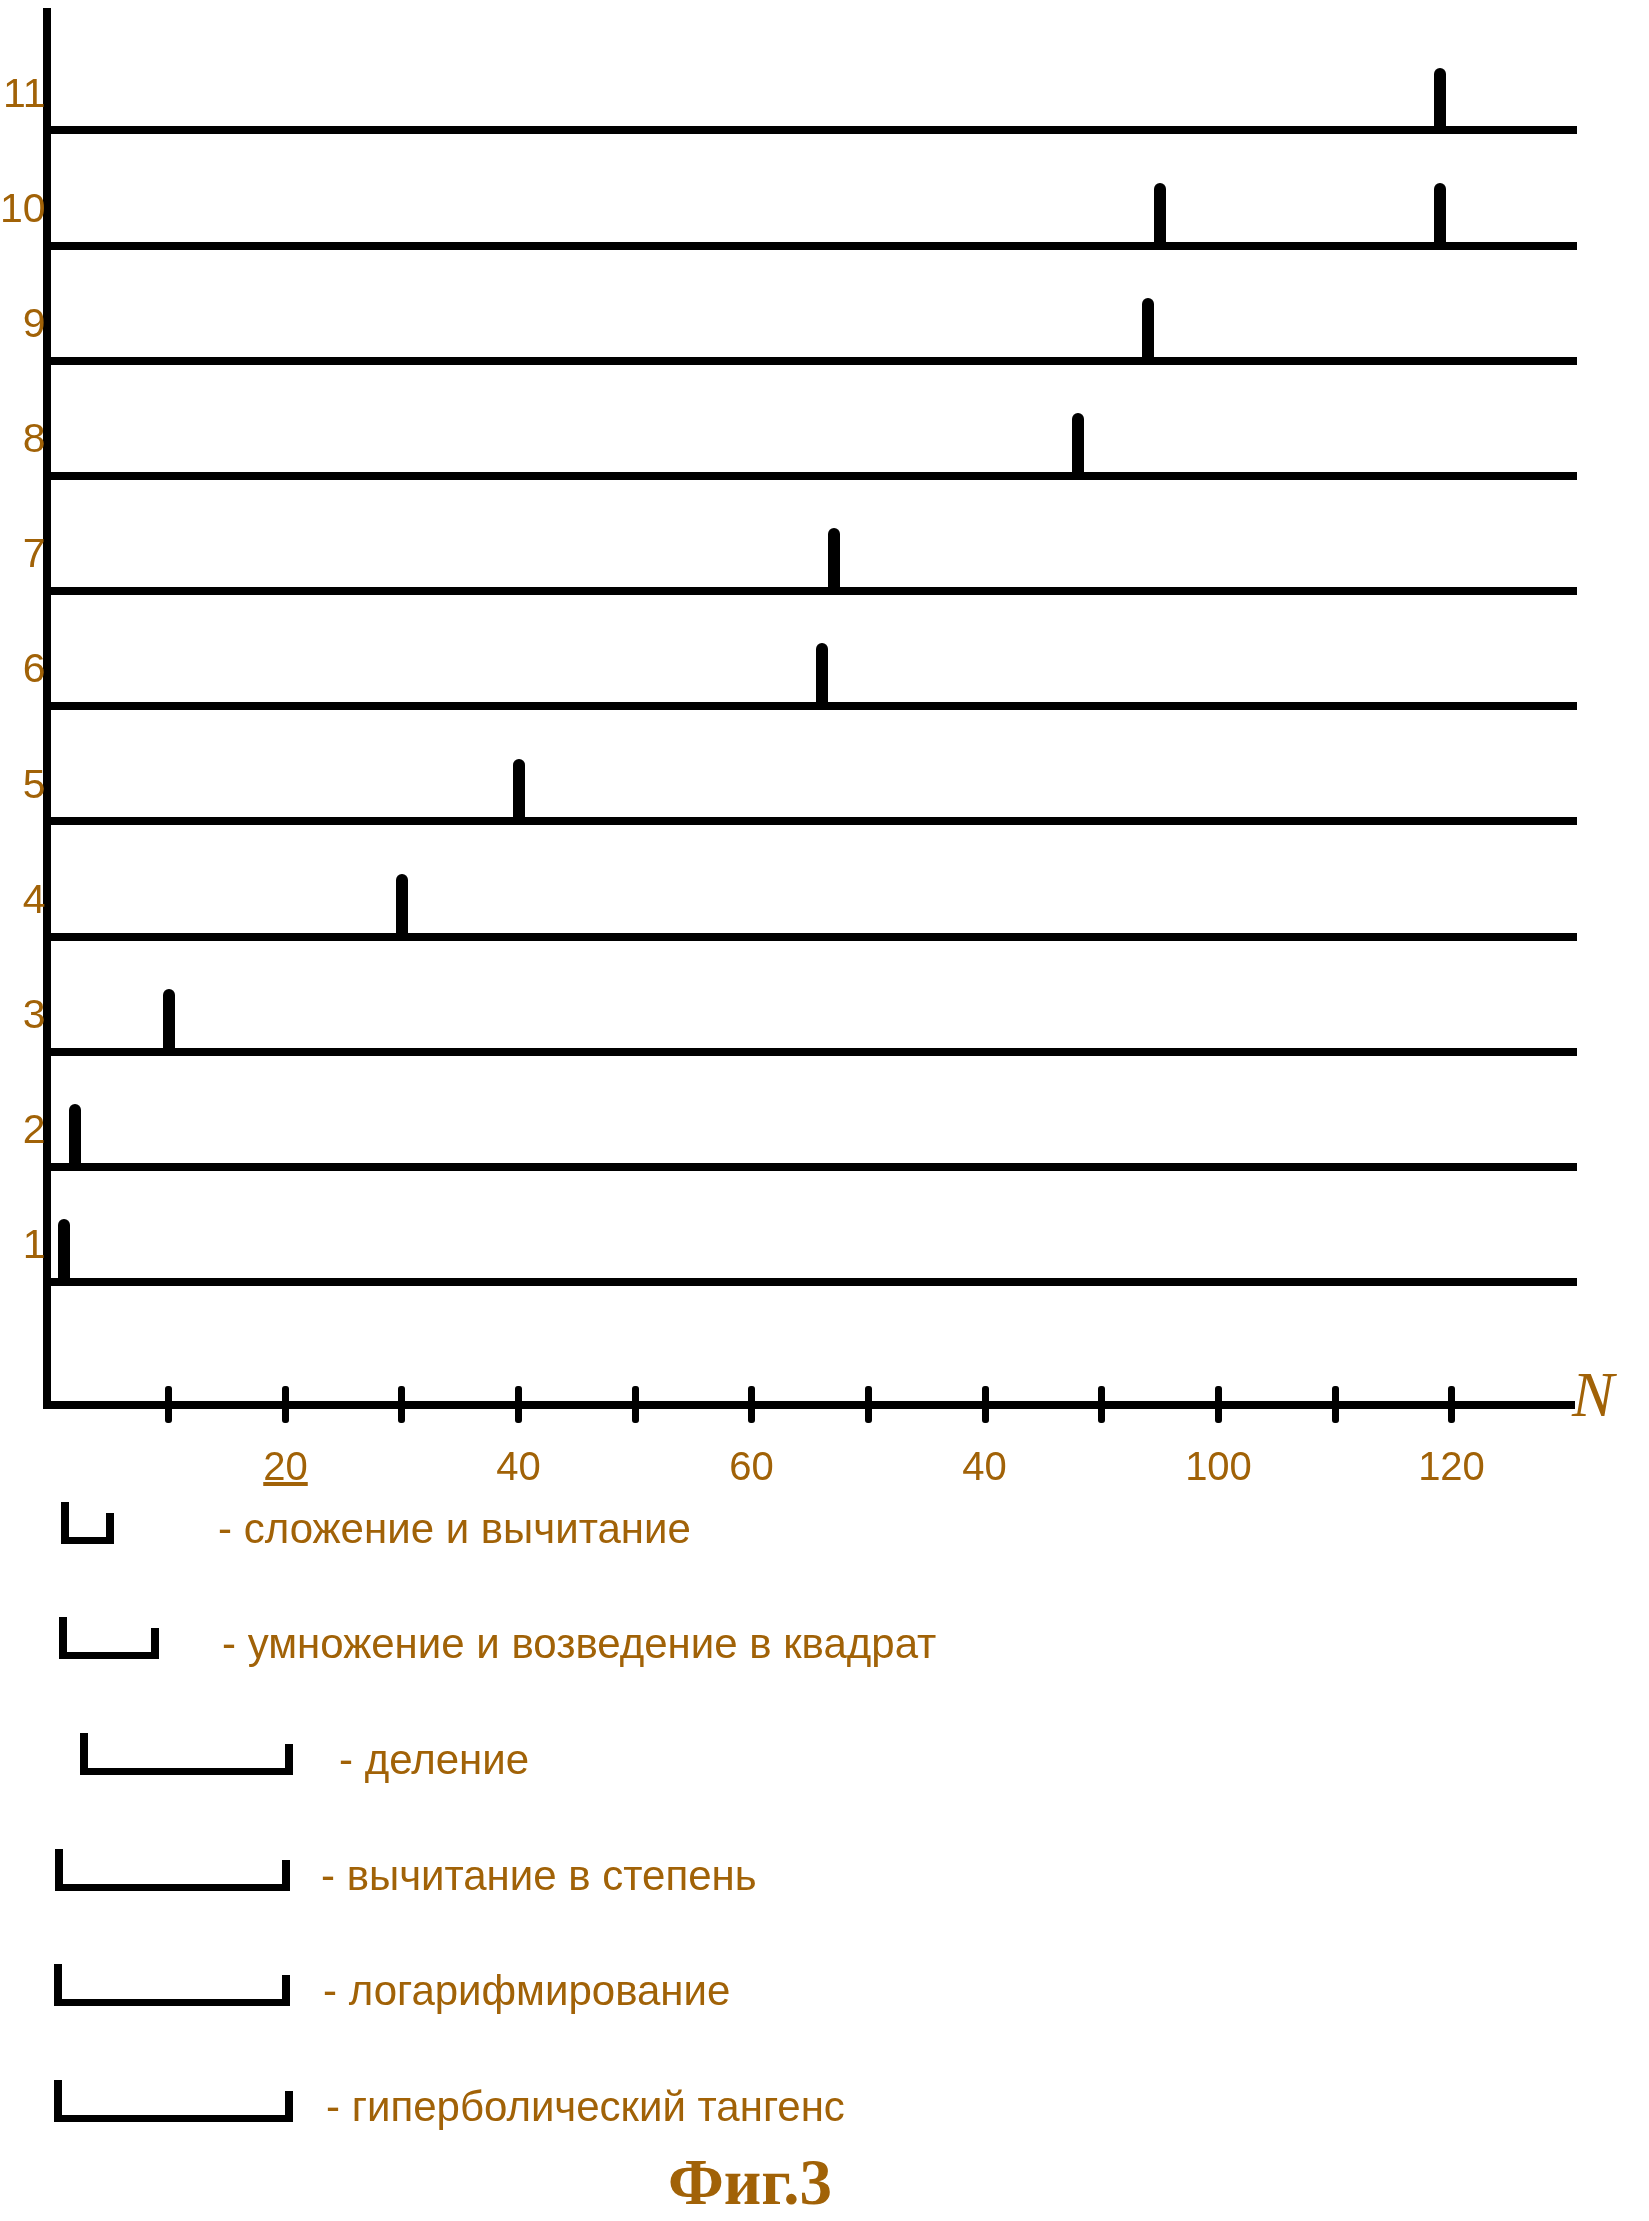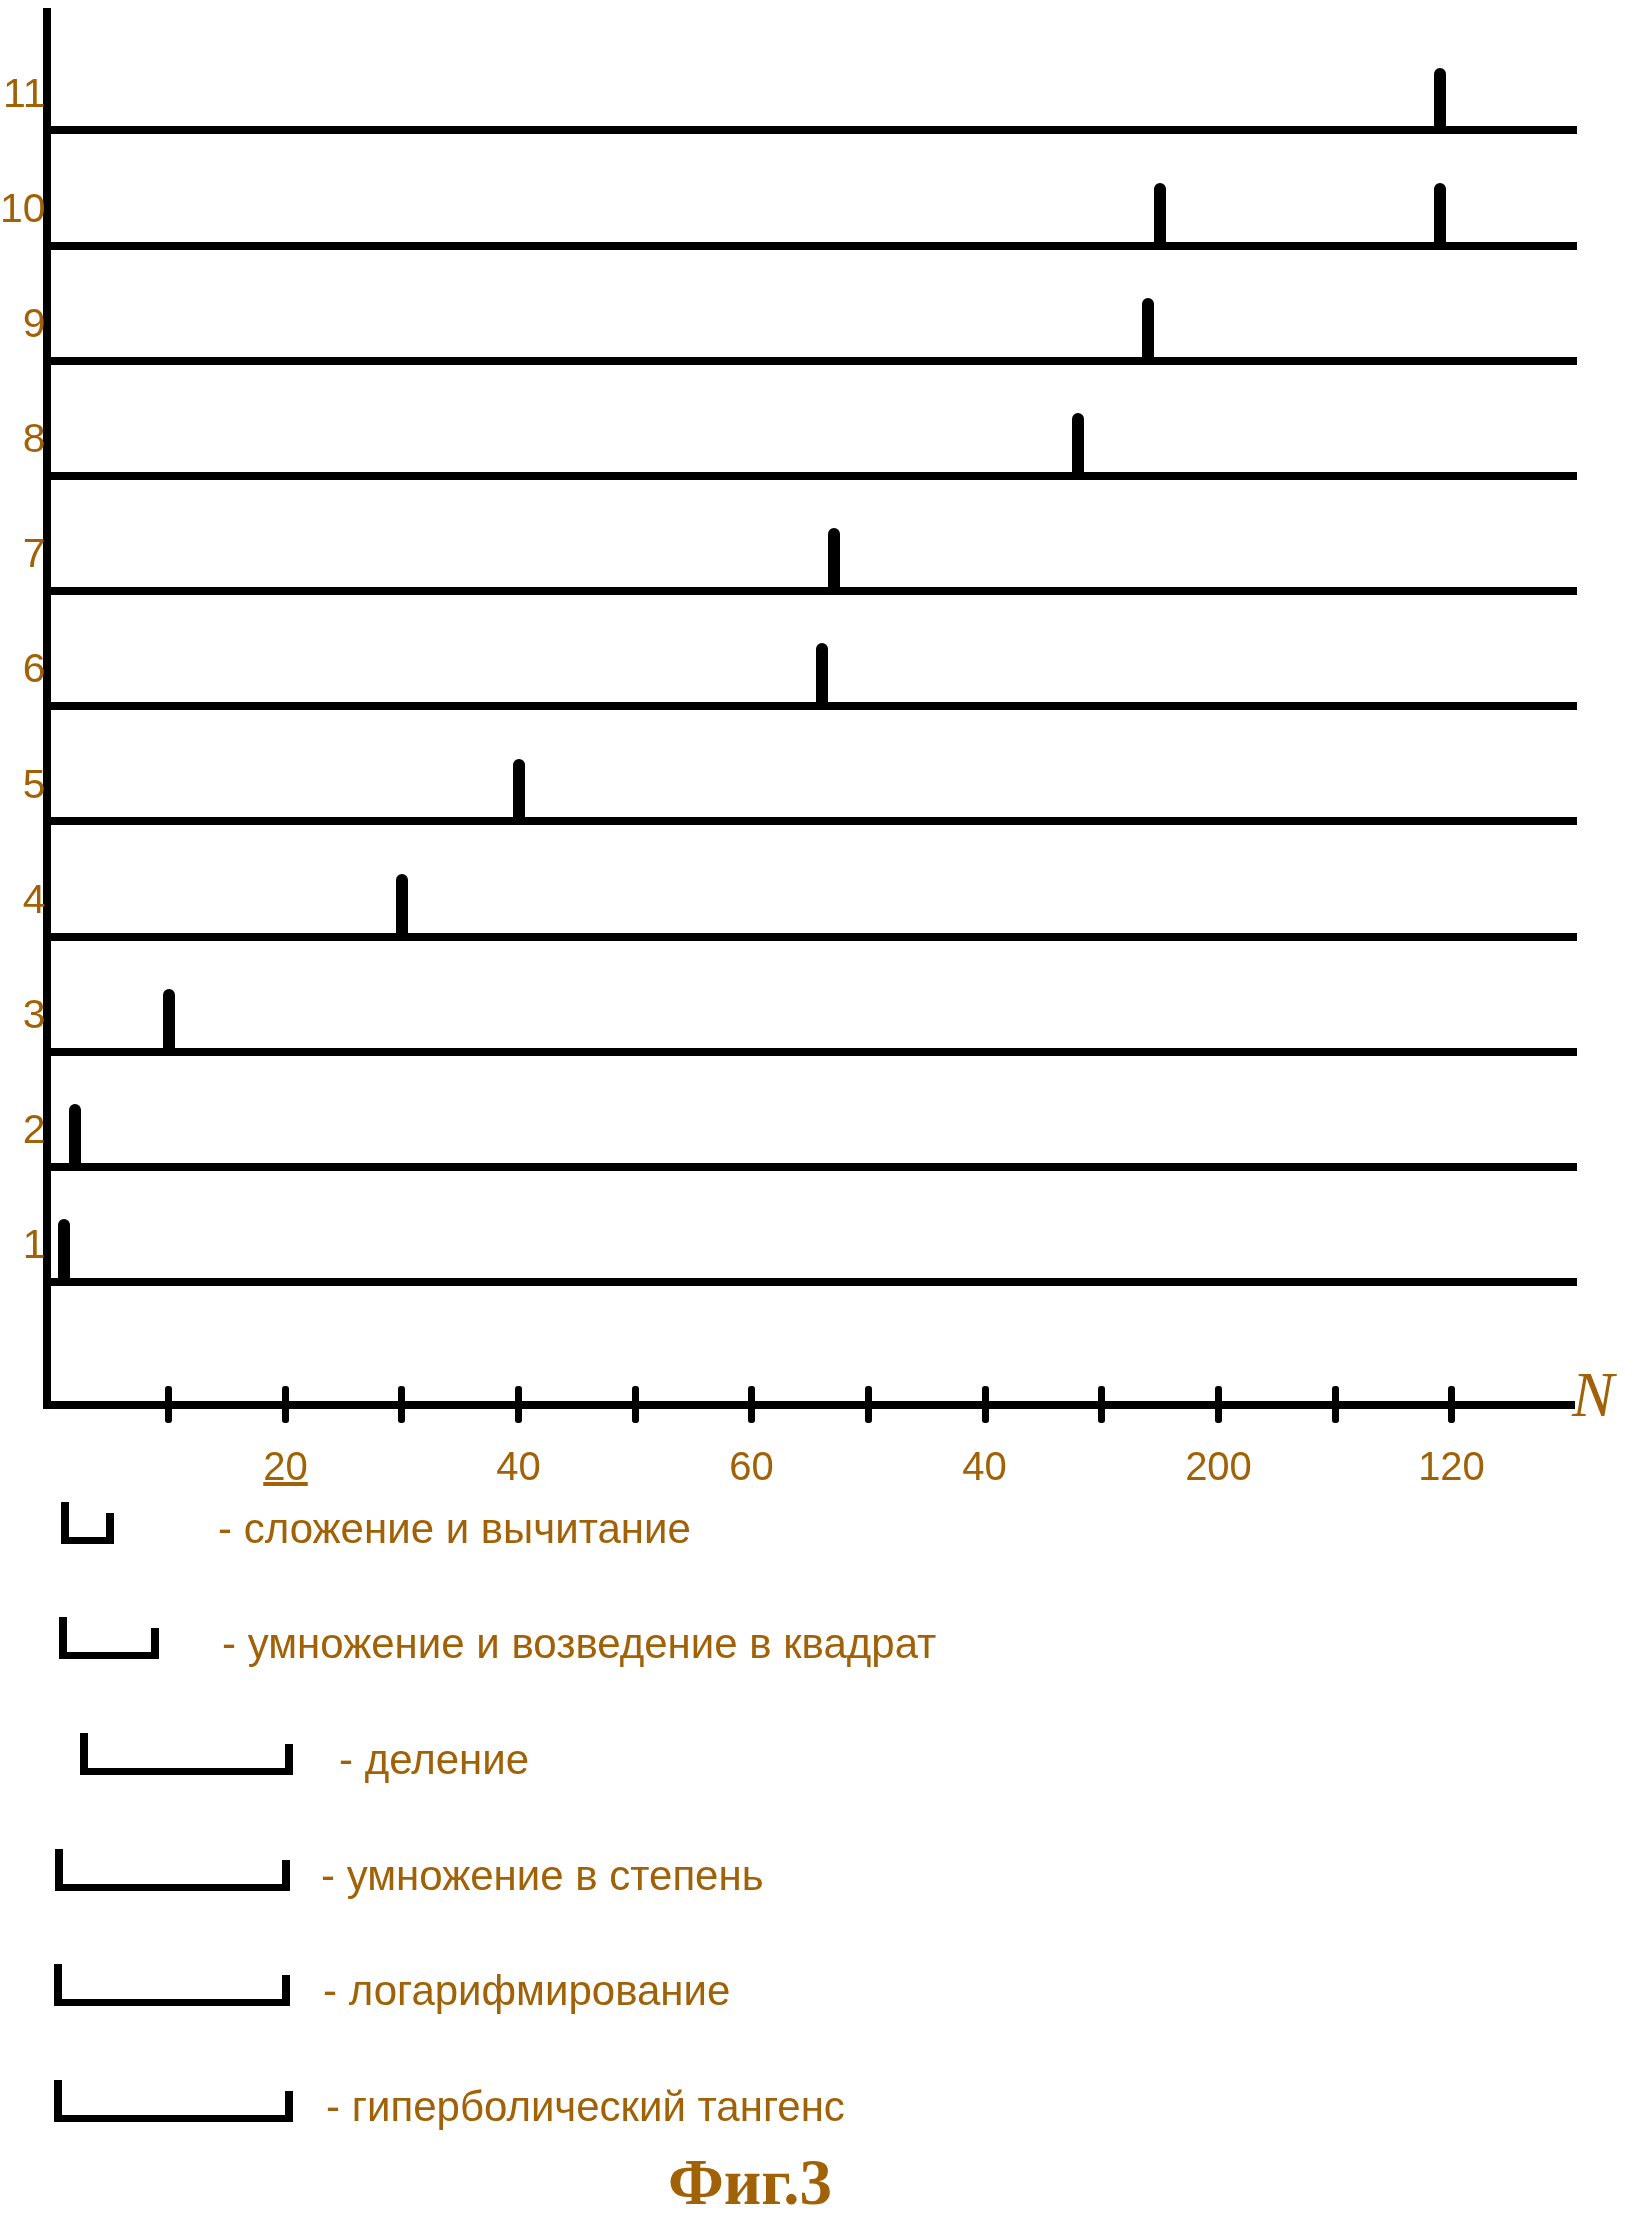--- a/index.html
+++ b/index.html
@@ -97,21 +97,21 @@
       <div class="xtick" style="left: 865px; top: 1386px; height: 37px;"></div>
       <div class="xtick" style="left: 982px; top: 1386px; height: 37px;"></div>
       <div class="xtick" style="left: 1098px; top: 1386px; height: 37px;"></div>
       <div class="xtick" style="left: 1215px; top: 1386px; height: 37px;"></div>
       <div class="xtick" style="left: 1332px; top: 1386px; height: 37px;"></div>
       <div class="xtick" style="left: 1448px; top: 1386px; height: 37px;"></div>
       <div class="xtick-label" style="left: 217px; top: 1445px; text-decoration: underline;">20</div>
       <div class="xtick-label" style="left: 450px; top: 1445px;">40</div>
       <div class="xtick-label" style="left: 683px; top: 1445px;">60</div>
       <div class="xtick-label" style="left: 916px; top: 1445px;">40</div>
-      <div class="xtick-label" style="left: 1150px; top: 1445px;">200</div>
+      <div class="xtick-label" style="left: 1150px; top: 1445px;">100</div>
       <div class="xtick-label" style="left: 1383px; top: 1445px;">120</div>
     </div>
 
   <div class="n-label">N</div>
 
   <div>
     <div class="legend-row" style="top: 1495px; text-align: center;">
       <div class="bracket" style="left: 61px; width: 53px;">
           <i class="vl"></i>
           <i class="vr"></i>
@@ -130,21 +130,21 @@
           <i class="vl"></i>
           <i class="vr"></i>
         </div>
       <span class="legend-label" style="left: 314px;">- деление</span>
     </div>
     <div class="legend-row" style="top: 1842px;">
       <div class="bracket" style="left: 55px; width: 235px;">
           <i class="vl"></i>
           <i class="vr"></i>
         </div>
-      <span class="legend-label" style="left: 321px;">- умножение в степень</span>
+      <span class="legend-label" style="left: 321px;">- вычитание в степень</span>
     </div>
     <div class="legend-row" style="top: 1957px;">
       <div class="bracket" style="left: 54px; width: 236px;">
           <i class="vl"></i>
           <i class="vr"></i>
         </div>
       <span class="legend-label" style="left: 323px;">- логарифмирование</span>
     </div>
     <div class="legend-row" style="top: 2073px;">
       <div class="bracket" style="left: 54px; width: 239px;">

